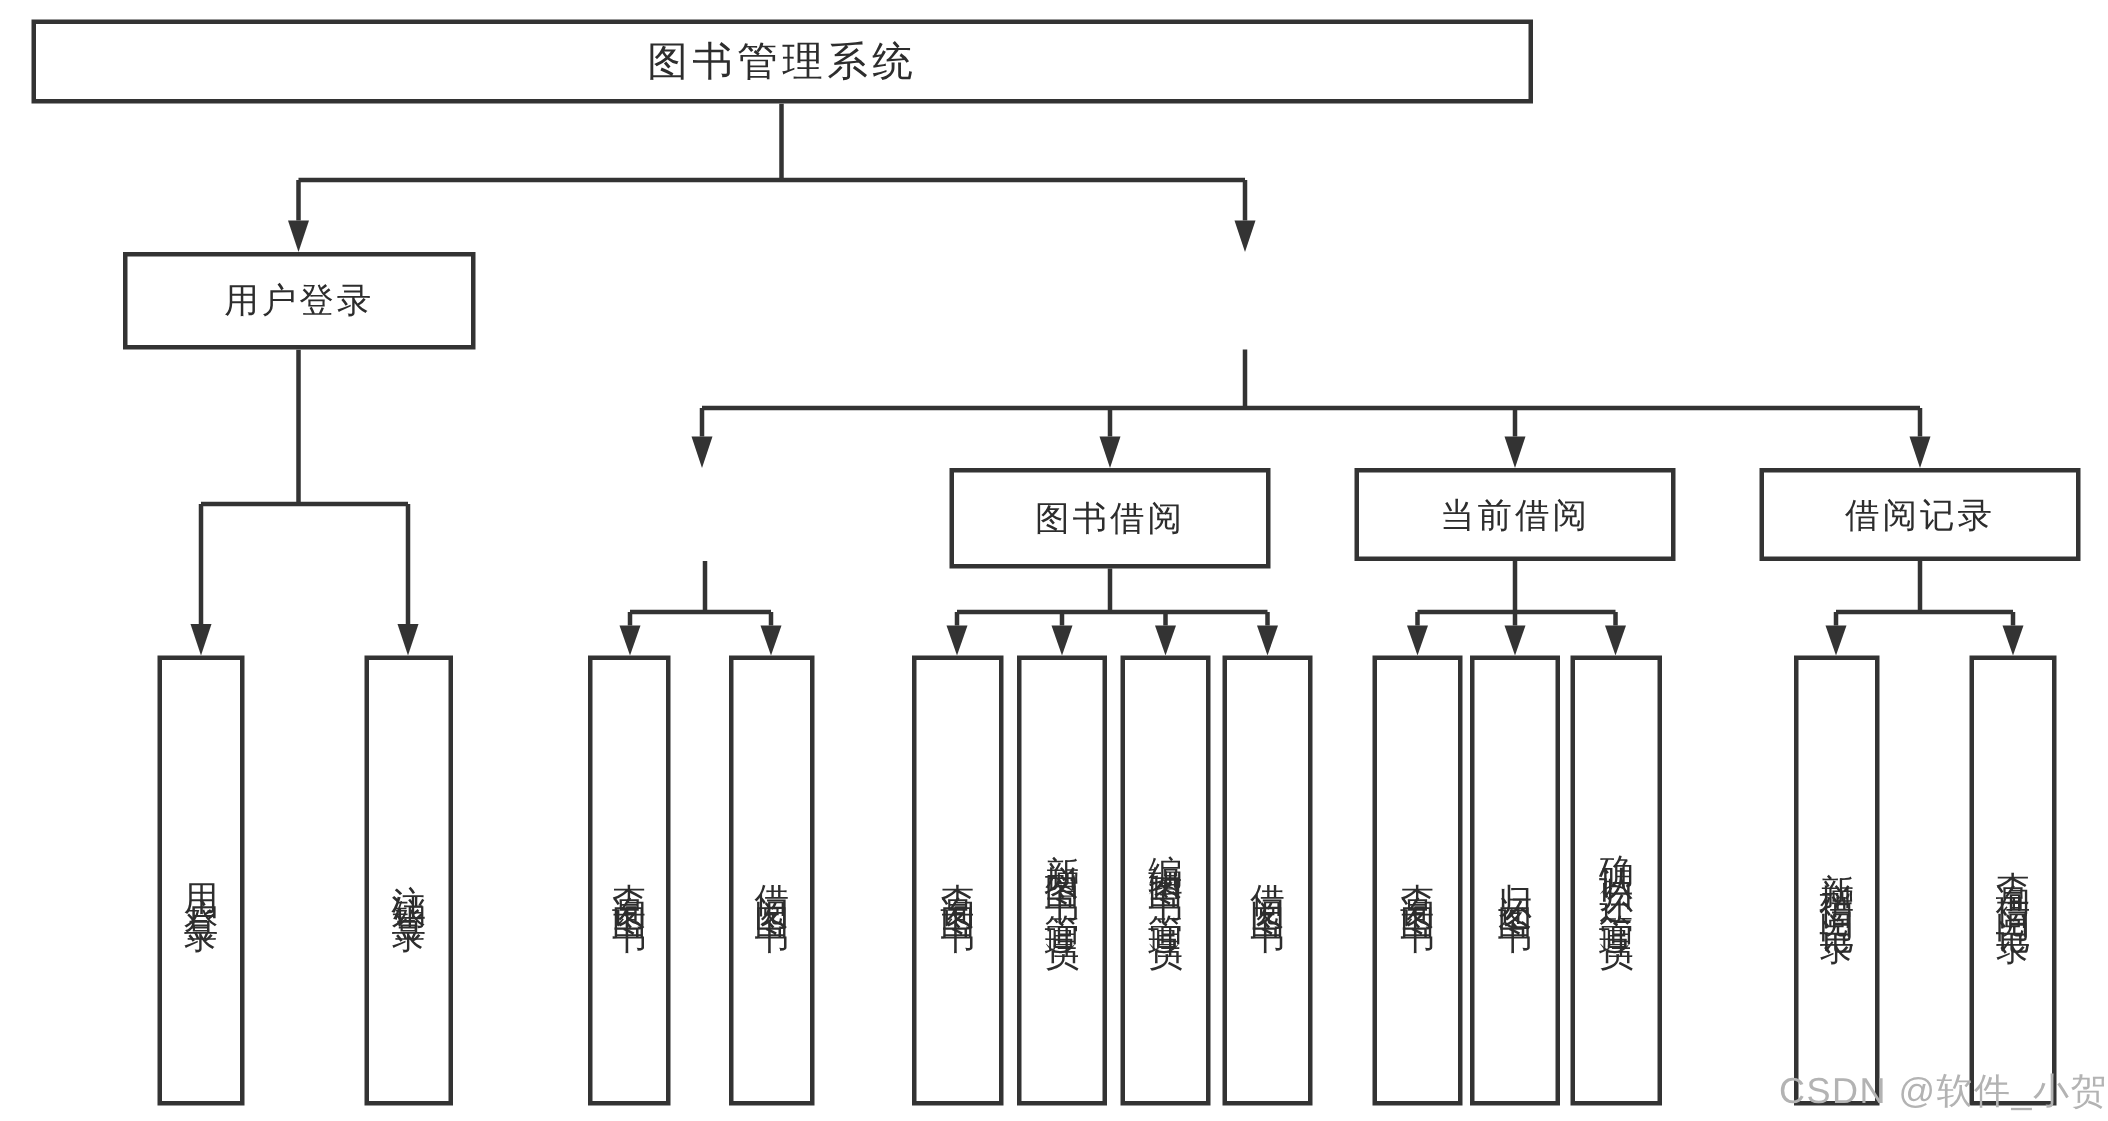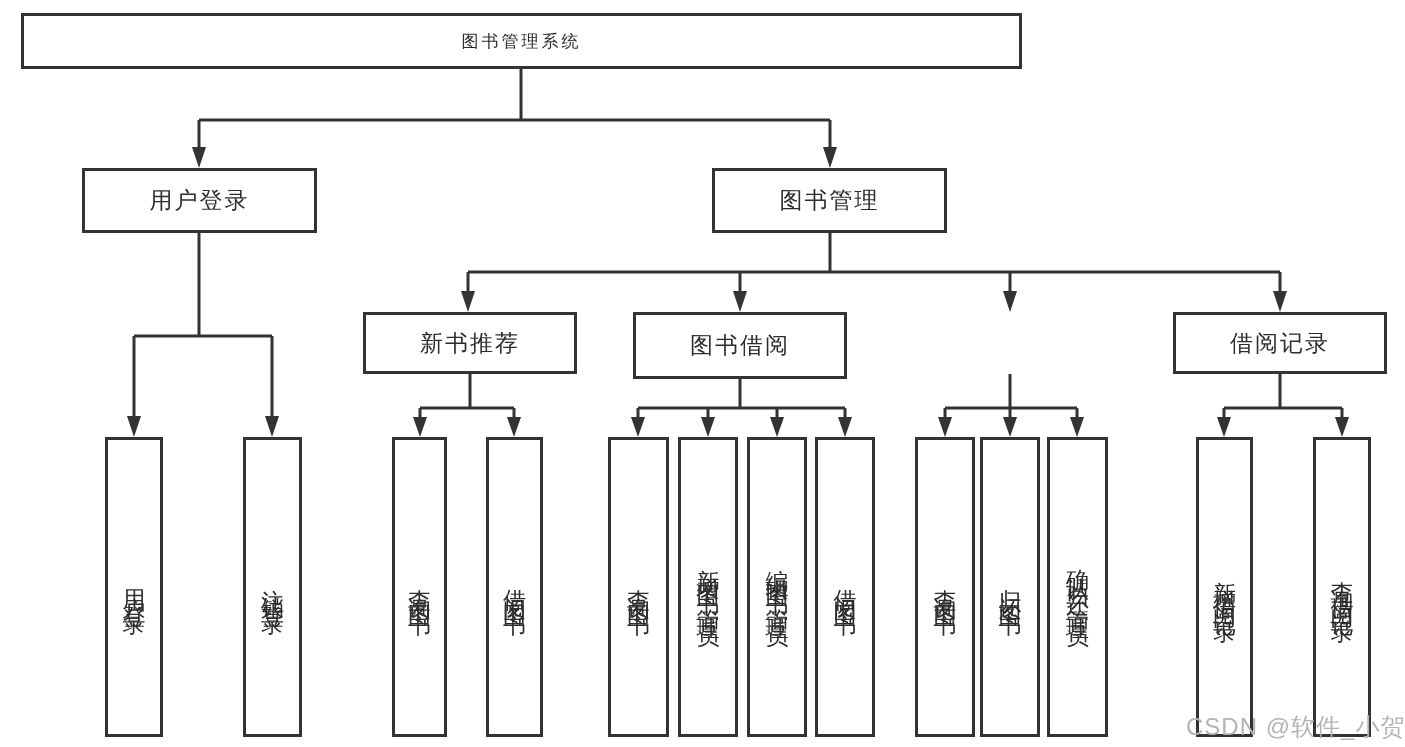--- a/index.html
+++ b/index.html
@@ -23,21 +23,21 @@
     background: #ffffff;
     border: 3px solid var(--line, #333333);
     color: var(--text, #2d2d2d);
     display: flex;
     align-items: center;
     justify-content: center;
     text-align: center;
     line-height: 1;
   }
   .hnode { font-size: 23px; letter-spacing: 2px; }
-  .root-node { font-size: 17px; letter-spacing: 3px; }
+  .root-node { font-size: 27px; letter-spacing: 3px; }
   .vnode {
     writing-mode: vertical-rl;
     text-orientation: mixed;
     font-size: 23px;
     letter-spacing: 8px;
     padding: 8px 0;
   }
   .watermark {
     position: absolute;
     left: 1186px;
@@ -83,24 +83,23 @@
       <polygon points="1003,417 1017,417 1010,437"></polygon>
       <polygon points="1070,417 1084,417 1077,437"></polygon>
       <polygon points="1217,417 1231,417 1224,437"></polygon>
       <polygon points="1335,417 1349,417 1342,437"></polygon>
     </g>
   </svg>
 
   <div class="node hnode root-node" style="left:21px; top:13px; width:1001px; height:56px;">图书管理系统</div>
 
   <div class="node hnode" style="left:82px; top:168px; width:235px; height:65px;">用户登录</div>
-  <div class="node hnode" style="left:712px; top:168px; width:235px; height:65px;">图书管理</div>
 
-  <div class="node hnode" style="left:363px; top:312px; width:214px; height:62px;">新书推荐</div>
   <div class="node hnode" style="left:633px; top:312px; width:214px; height:67px;">图书借阅</div>
+  <div class="node hnode" style="left:903px; top:312px; width:214px; height:62px;">当前借阅</div>
   <div class="node hnode" style="left:1173px; top:312px; width:214px; height:62px;">借阅记录</div>
 
   <div class="node vnode" style="left:105px; top:437px; width:58px; height:300px;">用户登录</div>
   <div class="node vnode" style="left:243px; top:437px; width:59px; height:300px;">注销登录</div>
 
   <div class="node vnode" style="left:392px; top:437px; width:55px; height:300px;">查询图书</div>
   <div class="node vnode" style="left:486px; top:437px; width:57px; height:300px;">借阅图书</div>
 
   <div class="node vnode" style="left:608px; top:437px; width:61px; height:300px;">查询图书</div>
   <div class="node vnode" style="left:678px; top:437px; width:60px; height:300px;">新增图书（管理员）</div>

